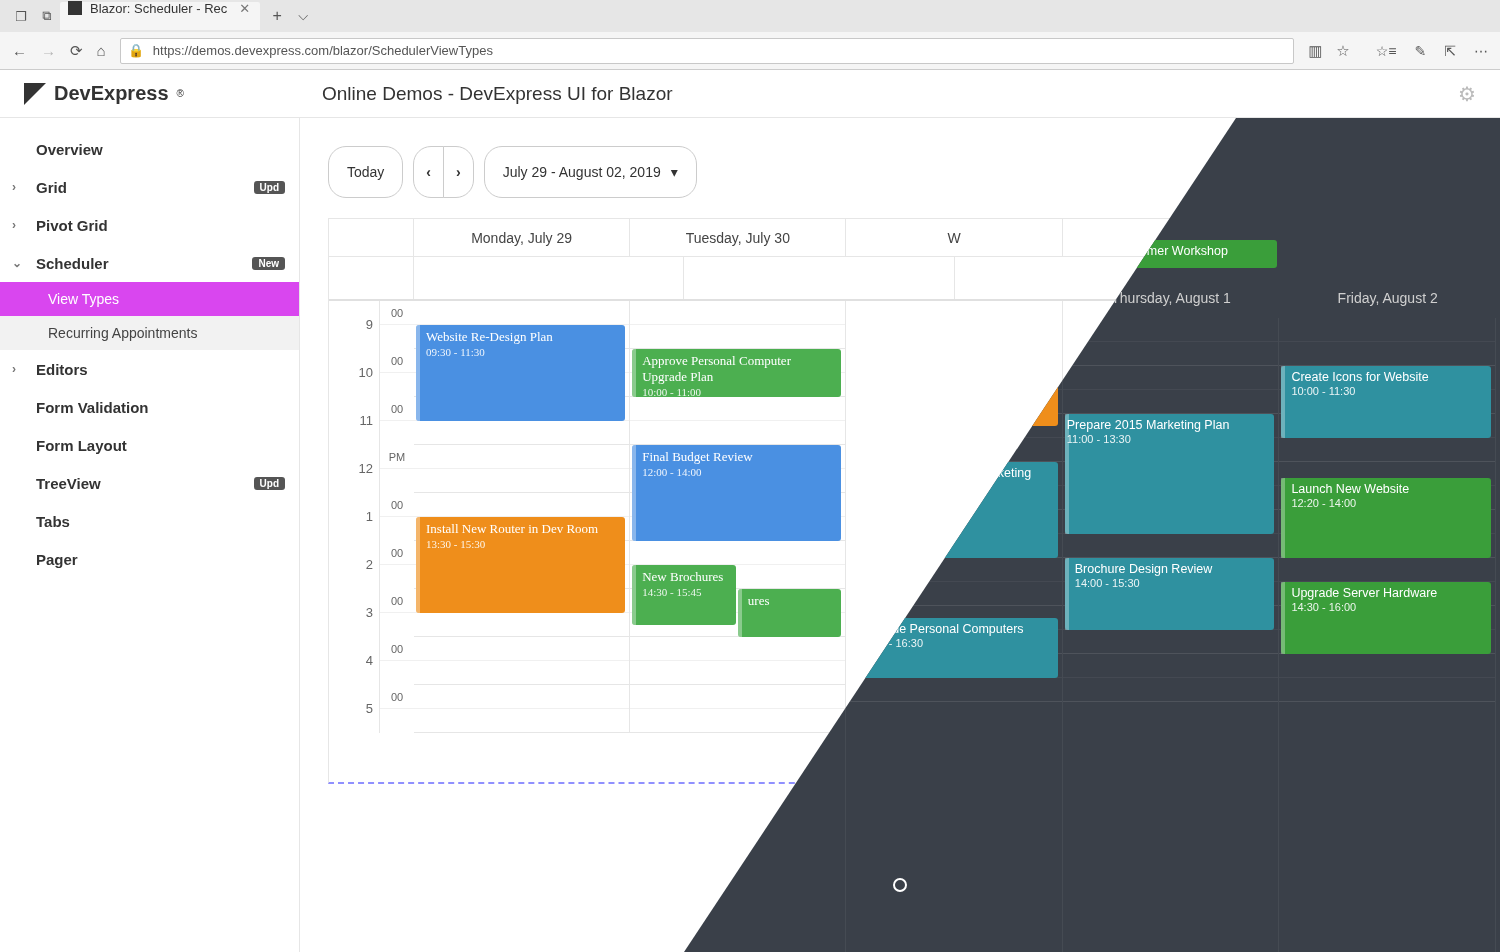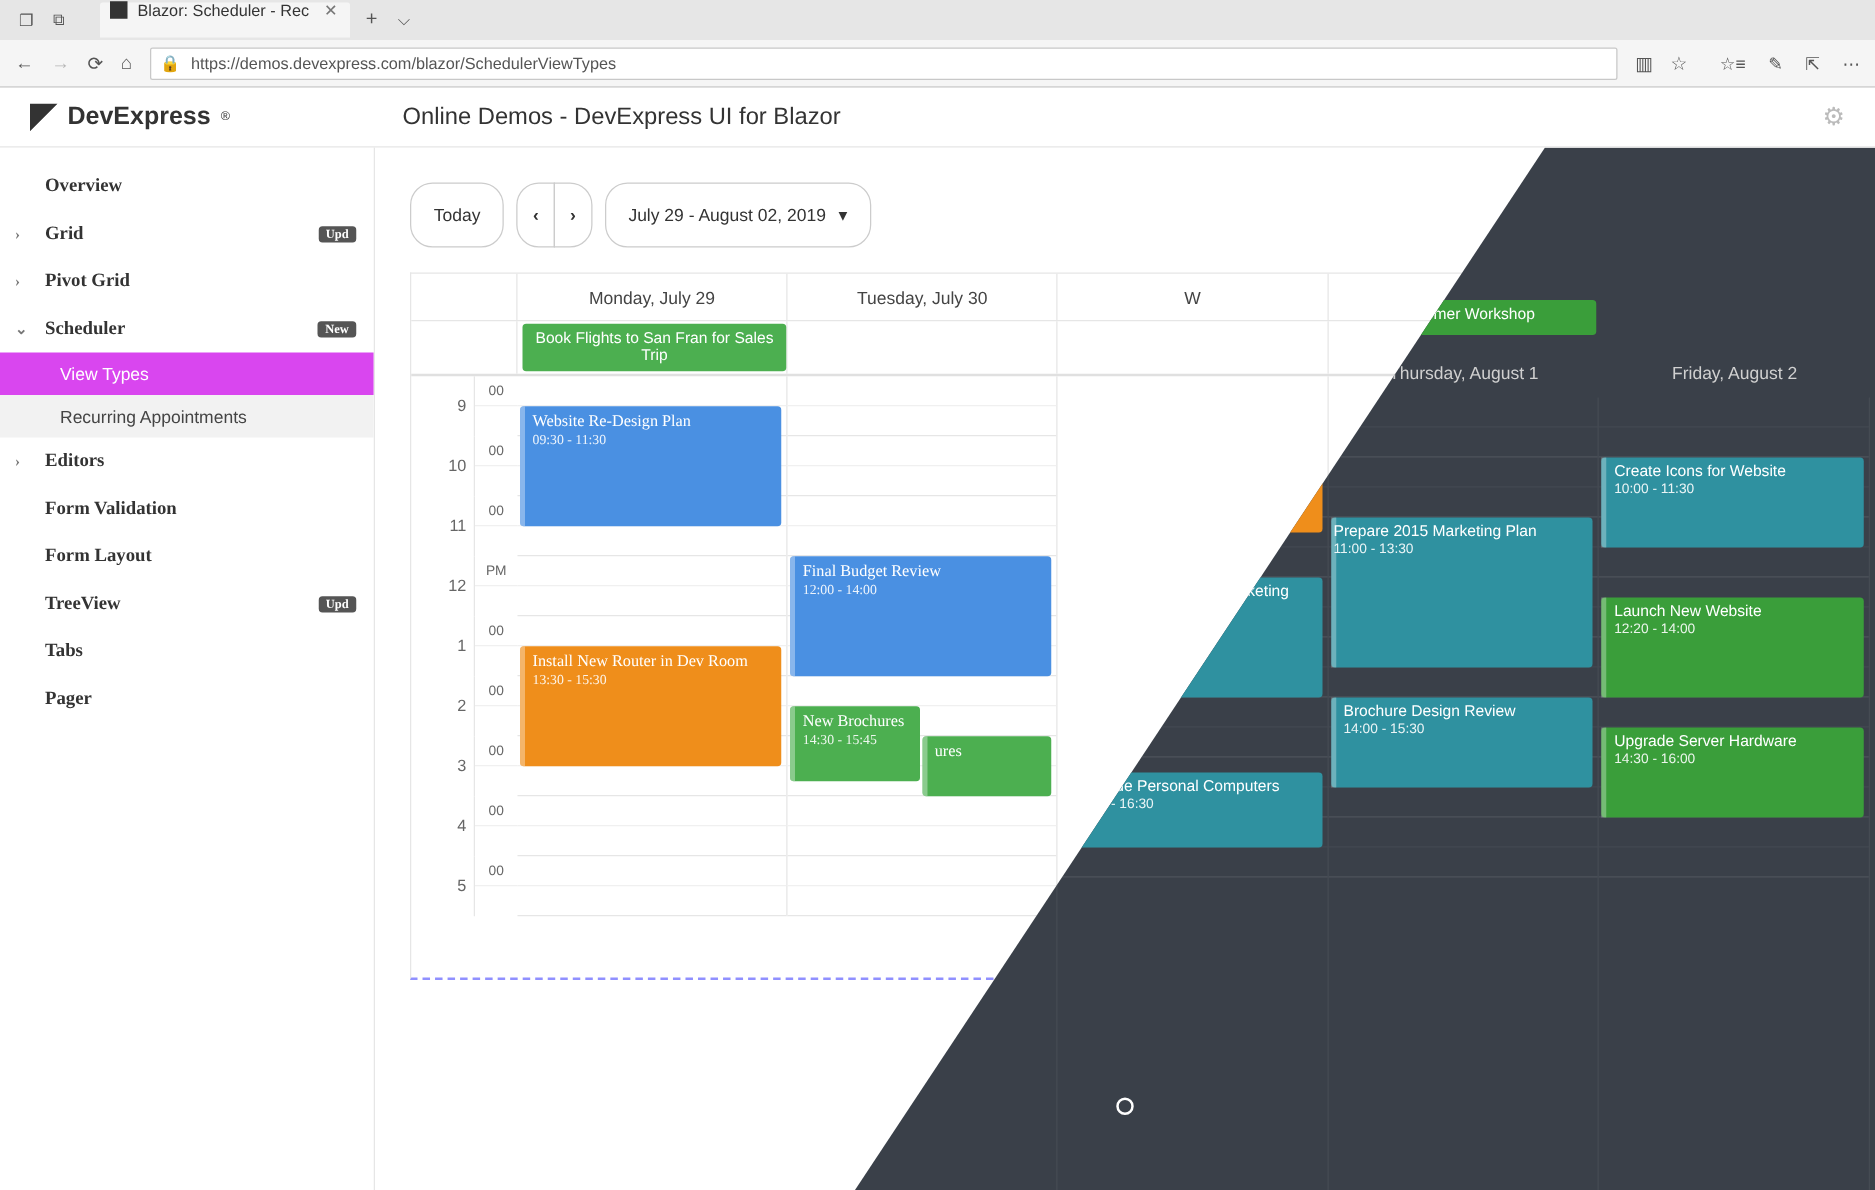--- a/index.html
+++ b/index.html
@@ -2,21 +2,21 @@
 <html><head>
 <meta charset="utf-8">
 <style>
 * { box-sizing: border-box; margin: 0; padding: 0; }
 body { font-family: "Segoe UI", Tahoma, sans-serif; font-size: 13px; color: #333; background: #fff; width: 1500px; height: 952px; overflow: hidden; }
 
 
 .browser-chrome { background: #e6e6e6; }
 .tab-bar { display: flex; align-items: center; height: 32px; background: #e6e6e6; padding-left: 8px; gap: 0; }
 .tab-btn-sq { width: 26px; height: 26px; display: flex; align-items: center; justify-content: center; font-size: 13px; color: #555; }
-.tab { display: flex; align-items: center; background: #f5f5f5; height: 28px; padding: 0 10px 16px 8px; gap: 8px; margin-left: 20px; border-top-left-radius: 2px; border-top-right-radius: 2px; }
+.tab { display: flex; align-items: center; background: #f5f5f5; height: 28px; padding: 0 10px 16px 8px; gap: 8px; margin-left: 0; border-top-left-radius: 2px; border-top-right-radius: 2px; }
 .tab .favicon { width: 14px; height: 14px; background: #333; }
 .tab .close-x { font-size: 13px; color: #777; margin-left: 4px; }
 .tab-new { width: 26px; height: 26px; display: flex; align-items: center; justify-content: center; font-size: 16px; color: #555; margin-left: 4px; }
 .addr-bar { display: flex; align-items: center; height: 38px; background: #f5f5f5; padding: 0 12px; gap: 14px; border-bottom: 1px solid #ccc; }
 .nav-icn { color: #555; font-size: 15px; }
 .addr-input { flex: 1; display: flex; align-items: center; height: 26px; background: #fff; border: 1px solid #c8c8c8; border-radius: 2px; padding: 0 8px; gap: 8px; font-size: 13px; color: #555; }
 .addr-input .lock { color: #888; }
 .right-icns { display: flex; gap: 18px; color: #555; font-size: 14px; margin-left: 12px; }
 
 
@@ -26,21 +26,21 @@
 .logo-txt { font-size: 20px; font-weight: 700; color: #333; }
 .page-title { font-size: 19px; color: #333; flex: 1; text-align: left; padding-left: 28px; }
 .gear { color: #bbb; font-size: 20px; }
 
 
 .main { display: flex; height: calc(952px - 32px - 38px - 48px); }
 .sidebar { width: 300px; border-right: 1px solid #e6e6e6; padding-top: 12px; overflow-y: auto; }
 .sb-item { display: flex; align-items: center; justify-content: space-between; height: 38px; padding: 0 14px 0 36px; font-size: 15px; color: #333; cursor: pointer; position: relative; }
 .sb-item .chev { position: absolute; left: 12px; font-size: 12px; color: #777; }
 .sb-item .badge { font-size: 10px; background: #555; color: #fff; padding: 1px 6px; border-radius: 3px; }
-.sb-item.bold { font-weight: 600; font-family: Liberation Serif, serif; }
+.sb-item.bold { font-weight: 600; }
 .sb-sub { height: 34px; padding-left: 48px; display: flex; align-items: center; font-size: 14px; color: #444; }
 .sb-sub.active { background: #d946ef; color: #fff; }
 .sb-sub.hov { background: #f2f2f2; }
 
 
 .content { flex: 1; position: relative; }
 .cal-wrap { padding: 28px 4px 0 28px; }
 .cal-toolbar { display: flex; align-items: center; gap: 10px; margin-bottom: 20px; }
 .tb-btn { height: 52px; display: flex; align-items: center; justify-content: center; border: 1px solid #ccc; border-radius: 18px; background: #fff; padding: 0 18px; font-size: 14px; cursor: pointer; }
 .tb-navgrp { display: flex; }
@@ -208,23 +208,20 @@
         <div class="cal-hdr">
           <div class="time-col"></div>
           <div class="day-col">Monday, July 29</div>
           <div class="day-col">Tuesday, July 30</div>
           <div class="day-col">W</div>
           <div class="day-col"></div>
           <div class="day-col"></div>
         </div>
         <div class="cal-allday">
           <div class="time-col"></div>
-          <div class="day-col">
-              <div class="appt c-green" style="position:relative;height:38px;text-align:center;padding:4px 8px"><span>Book Flights to San Fran for Sales Trip</span></div>
-            </div>
           <div class="day-col"></div>
           <div class="day-col"></div>
             <div class="day-col"></div>
             <div class="day-col"></div>
         </div>
         <div class="cal-body">
           <div class="time-axis">
             <div class="time-row">
                 <div class="hr">9</div>
                 <div class="mins">
@@ -334,20 +331,25 @@
                 <div class="slot"></div>
                 <div class="slot hr-end"></div>
                 <div class="slot"></div>
                 <div class="slot hr-end"></div>
                 <div class="slot"></div>
                 <div class="slot hr-end"></div>
                 <div class="slot"></div>
                 <div class="slot hr-end"></div>
                 <div class="slot"></div>
                 <div class="slot hr-end"></div>
+              <div class="appt c-green has-stripe" style="top:48px;height:48px">
+                  <div class="stripe"></div>
+                  <div class="a-title">Approve Personal Computer Upgrade Plan</div>
+                  <div class="a-time">10:00 - 11:00</div>
+                </div>
               <div class="appt c-blue has-stripe" style="top:144px;height:96px">
                   <div class="stripe"></div>
                   <div class="a-title">Final Budget Review</div>
                   <div class="a-time">12:00 - 14:00</div>
                 </div>
               <div class="appt c-green has-stripe" style="top:264px;height:60px;width:48%">
                   <div class="stripe"></div>
                   <div class="a-title">New Brochures</div>
                   <div class="a-time">14:30 - 15:45</div>
                 </div>

